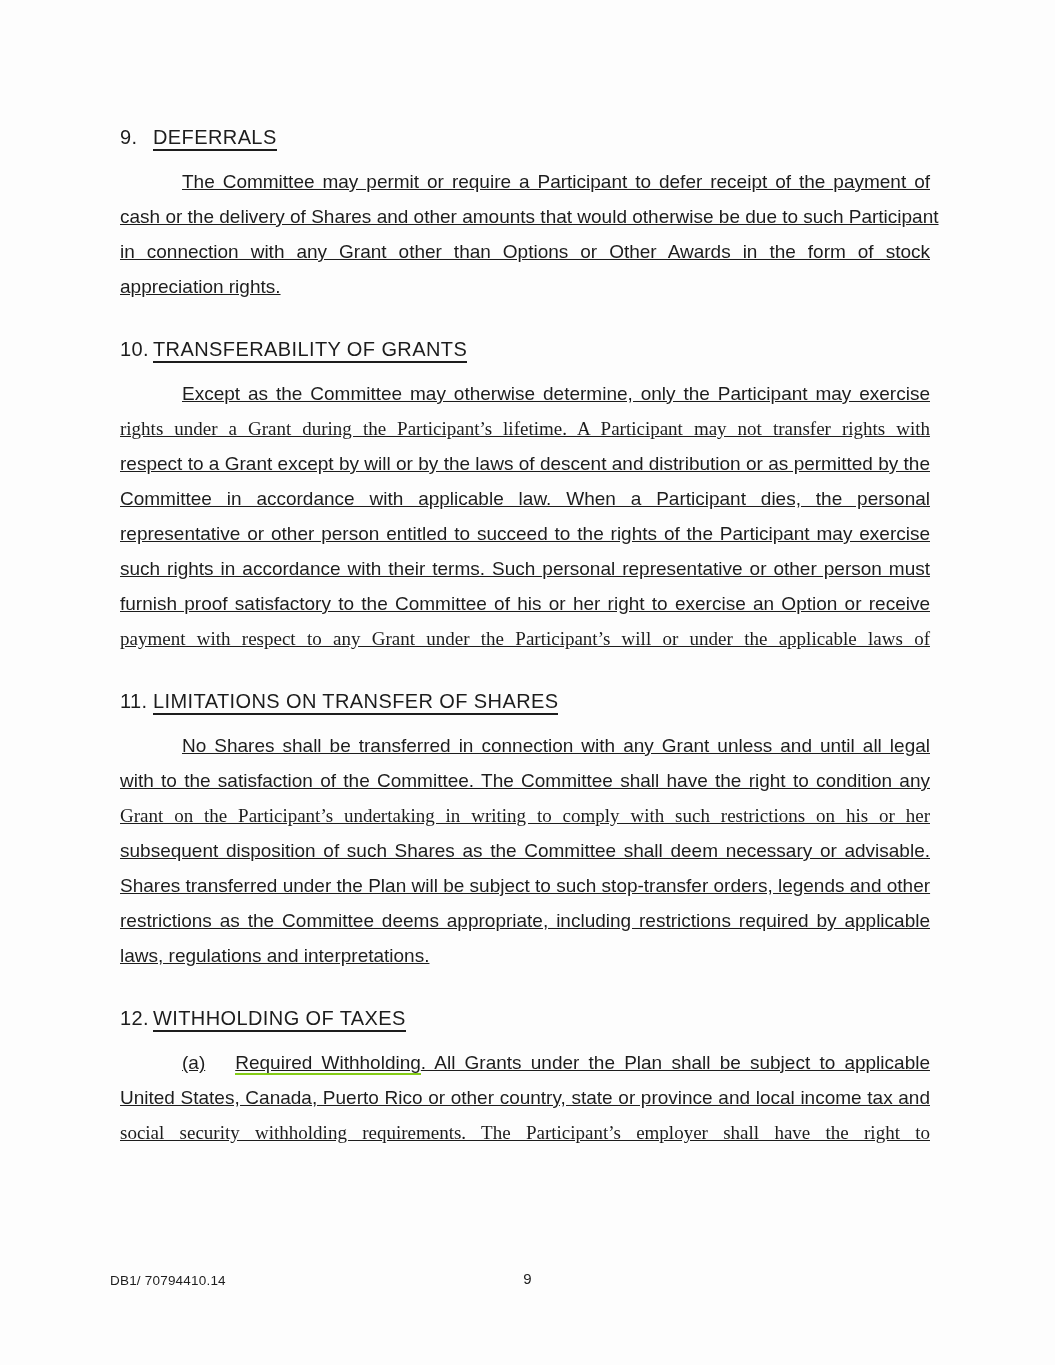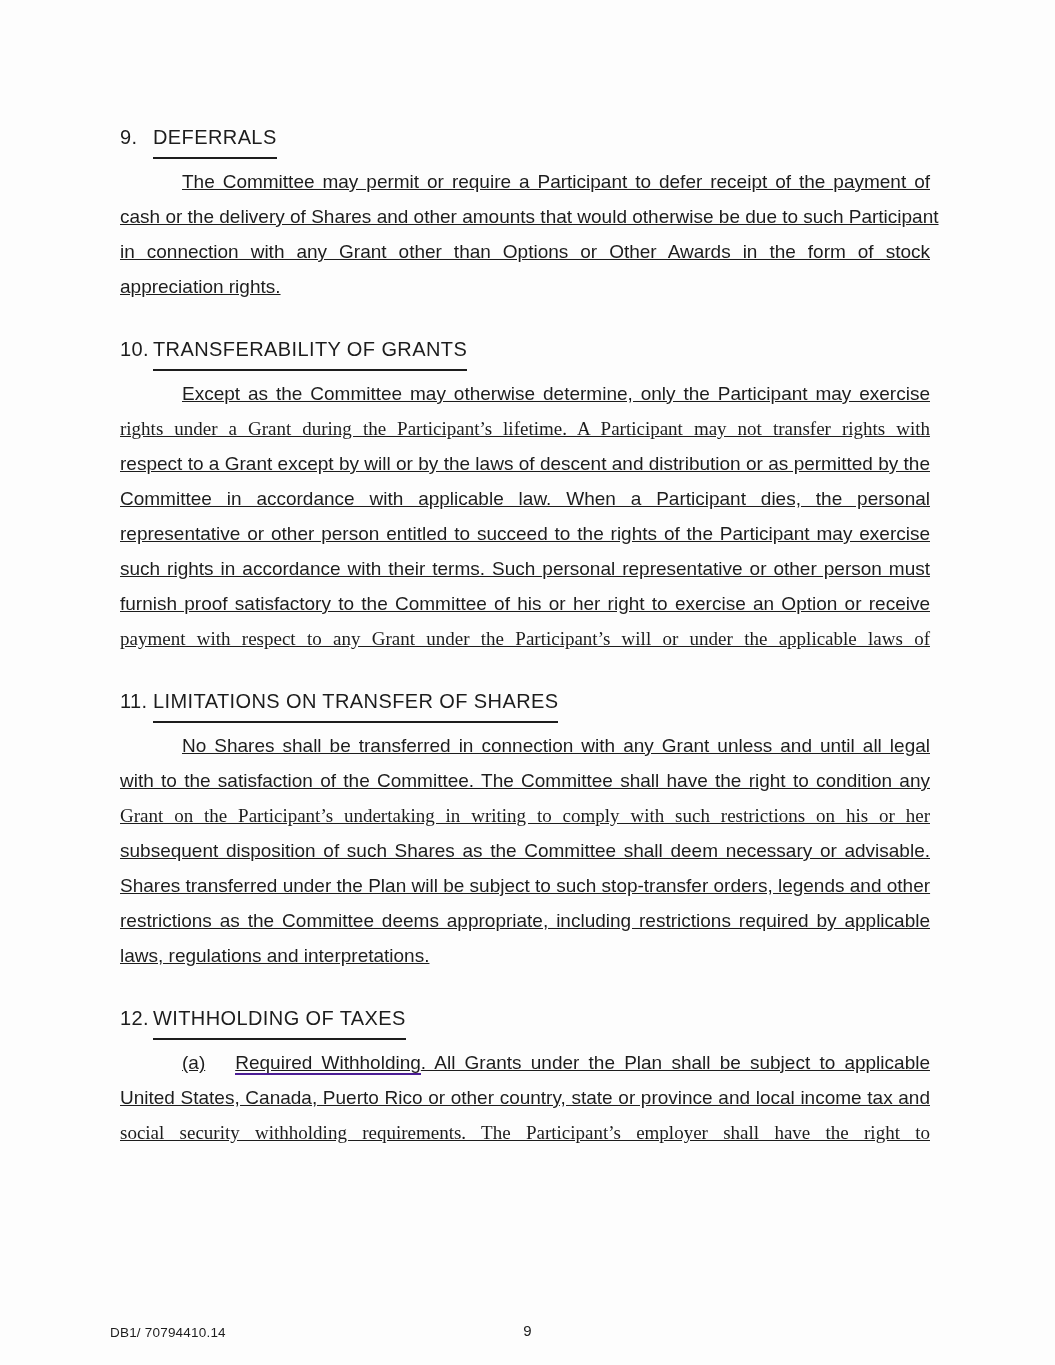--- a/index.html
+++ b/index.html
@@ -14,34 +14,34 @@
   .page{position:absolute;inset:0;}
   .content{
     position:absolute;left:120px;top:122px;width:810px;
   }
   .section{margin-top:30px;}
   .section:first-child{margin-top:0;}
   .heading{
     font-size:20px;line-height:30px;letter-spacing:.4px;white-space:nowrap;
   }
   .heading .num{display:inline-block;min-width:33px;}
-  .heading .title{border-bottom:2px solid #1d1d1d;padding-bottom:9px;}
+  .heading .title{border-bottom:2px solid #1d1d1d;padding-bottom:1px;}
   .para{margin-top:12px;font-size:19px;line-height:35px;text-decoration:underline;}
   .line{
     height:35px;
     white-space:nowrap;
     text-align:justify;
     text-align-last:justify;
   }
   .line.lastline{text-align-last:left;}
   .line.indent{text-indent:62px;}
   .line.serif{font-family:"Liberation Serif",serif;font-size:19px;}
   .tab{display:inline-block;width:30px;}
-  .u{border-bottom:2px solid #4c1d95;}
-  .footer{position:absolute;left:0;top:1320px;width:1055px;height:30px;}
+  .u{border-bottom:2px solid #84cc16;}
+  .footer{position:absolute;left:0;top:1268px;width:1055px;height:30px;}
   .footer .docid{
     position:absolute;left:110px;top:5px;font-size:13.5px;letter-spacing:.2px;
   }
   .footer .pagenum{
     position:absolute;left:0;width:1055px;text-align:center;top:2px;font-size:15px;
   }
 </style>
 </head>
 <body>
 

